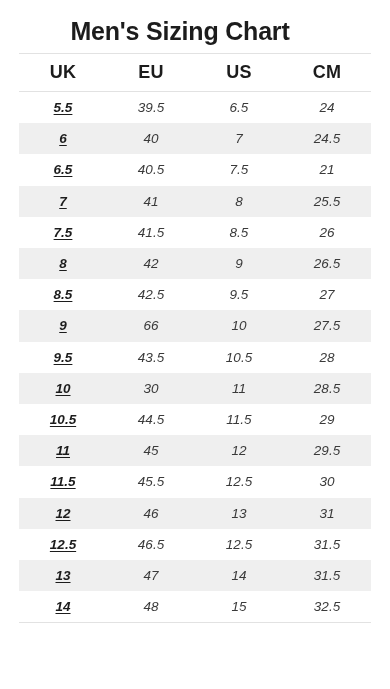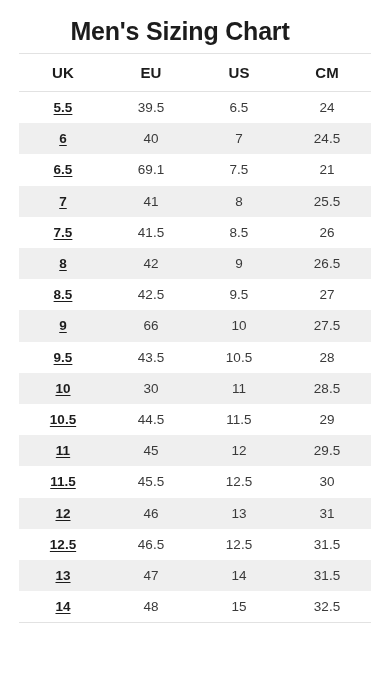--- a/index.html
+++ b/index.html
@@ -33,30 +33,31 @@
   table.size-table {
     width: 352px;
     border-collapse: collapse;
     table-layout: fixed;
   }
   table.size-table thead tr {
     border-top: 1px solid #e2e2e2;
     border-bottom: 1px solid #e2e2e2;
   }
   table.size-table thead th {
-    font-size: 15px;
+    font-size: 18px;
     font-weight: bold;
     color: #1c1c1c;
     text-align: center;
     height: 38px;
     vertical-align: middle;
     letter-spacing: 0.2px;
   }
   table.size-table tbody tr {
     height: 31.2px;
+    font-style: italic;
   }
   table.size-table tbody tr.striped {
     background: #efefef;
   }
   table.size-table tbody tr:last-child {
     border-bottom: 1px solid #e2e2e2;
   }
   table.size-table tbody td {
     font-size: 13.5px;
     color: #3a3a3a;
@@ -107,21 +108,21 @@
             <td>24</td>
           </tr>
           <tr class="striped">
             <td class="uk-cell">6</td>
             <td>40</td>
             <td>7</td>
             <td>24.5</td>
           </tr>
           <tr>
             <td class="uk-cell">6.5</td>
-            <td>69.1</td>
+            <td>40.5</td>
             <td>7.5</td>
             <td>21</td>
           </tr>
           <tr class="striped">
             <td class="uk-cell">7</td>
             <td>41</td>
             <td>8</td>
             <td>25.5</td>
           </tr>
           <tr>

